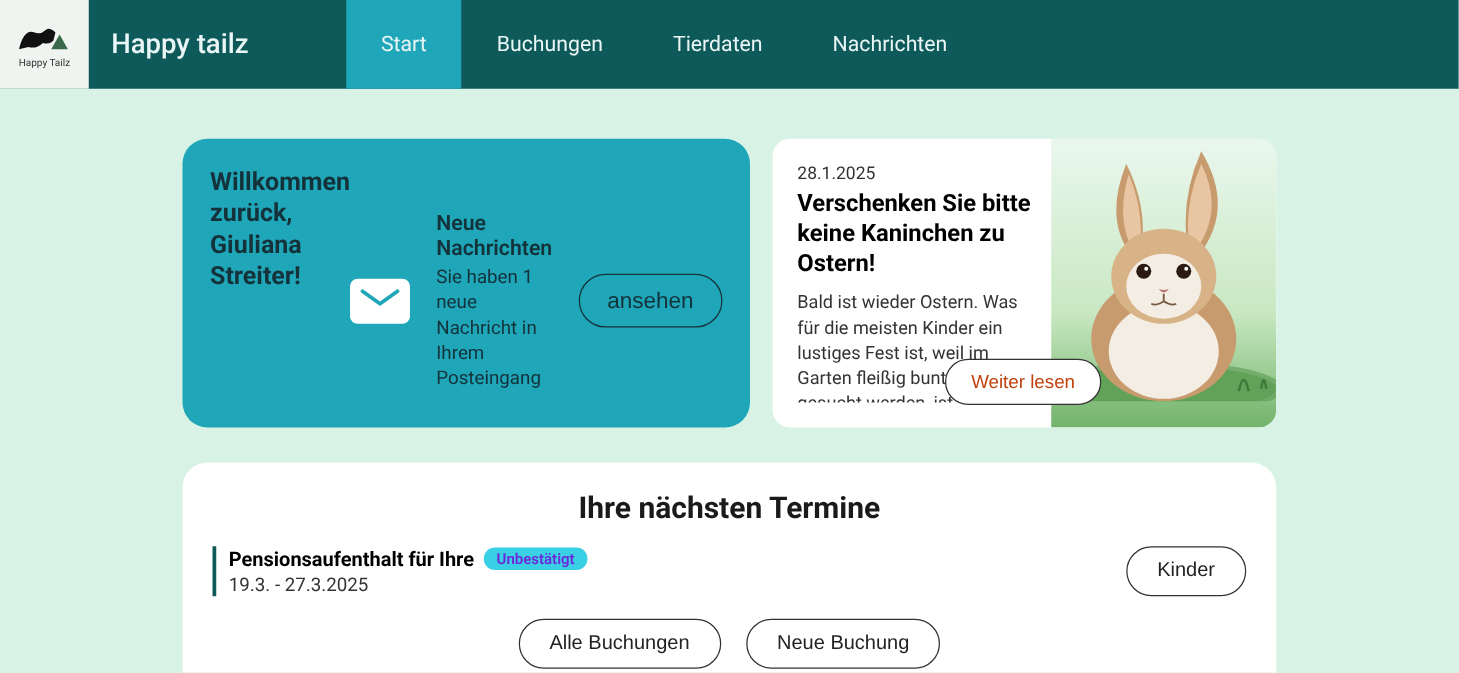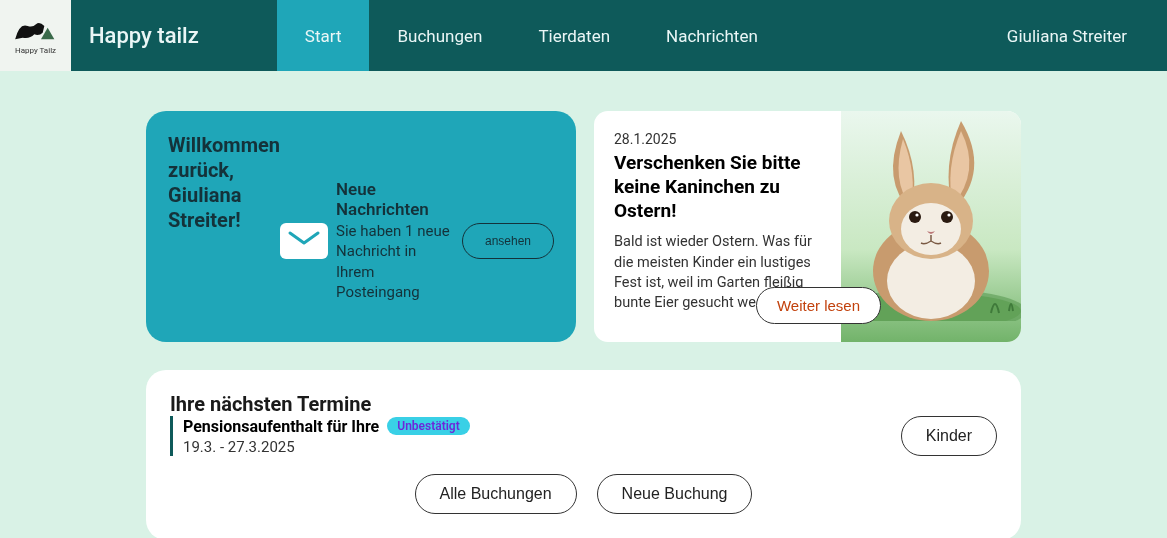--- a/index.html
+++ b/index.html
@@ -66,37 +66,37 @@
     background: #1fa6b8;
     color: #0b2a2a;
     border-radius: 20px;
     padding: 22px 22px 22px 22px;
     display: flex;
   }
   .welcome-title { font-size: 20px; font-weight: 700; line-height: 1.25; color: #14323a; }
   .welcome-body {
     display: flex;
     align-items: center;
-    gap: 8px;
+    gap: 21px;
     margin-top: 28px;
   }
   .mail-icon {
     width: 48px; height: 36px; background: #fff; border-radius: 6px;
     display:flex; align-items:center; justify-content:center;
   }
   .msg-col { flex: 1; }
   .msg-head { font-size: 17px; font-weight: 600; color: #14323a; margin-bottom: 2px;}
   .msg-body { font-size: 15px; color: #14323a; line-height: 1.35; }
   .btn-outline-dark {
     border: 1.5px solid #14323a;
     background: transparent;
     color: #14323a;
     border-radius: 999px;
     padding: 10px 22px;
-    font-size: 12px;
+    font-size: 18px;
     cursor: pointer;
   }
   .news-card {
     flex: 1;
     background: #fff;
     border-radius: 14px;
     display: flex;
     overflow: hidden;
     position: relative;
   }
@@ -121,21 +121,21 @@
     flex: 0 0 180px;
     background: linear-gradient(to bottom, #eaf7ee 0%, #c9e8c2 60%, #72b36a 100%);
     position: relative;
     overflow: hidden;
   }
   .appointments-card {
     background: #fff;
     border-radius: 20px;
     padding: 22px 24px 26px 24px;
   }
-  .appt-head { font-size: 20px; font-weight: 700; color: #1a1a1a; margin-bottom: 0;}
+  .appt-head { font-size: 24px; font-weight: 700; color: #1a1a1a; margin-bottom: 17px; text-align: center;}
   .appt-row {
     display: flex;
     align-items: center;
     gap: 14px;
     border-left: 3px solid #0e5a5a;
     padding-left: 10px;
     margin-bottom: 18px;
   }
   .appt-main { flex: 1; }
   .appt-title { font-size: 16px; font-weight: 700; display:flex; align-items:center; gap:8px;}
@@ -178,21 +178,20 @@
       <path d="M36 28 L44 14 L52 28 Z" fill="#3a6a4a"></path>
     </svg>
     <span>Happy Tailz</span>
   </div>
   <div class="brand">Happy tailz</div>
   <div class="nav-spacer"></div>
   <div class="nav-item active">Start</div>
   <div class="nav-item">Buchungen</div>
   <div class="nav-item">Tierdaten</div>
   <div class="nav-item">Nachrichten</div>
-  <div class="nav-item nav-end">Giuliana Streiter</div>
 </div>
 
 <div class="main">
 
   <div class="top-row">
 
     <div class="welcome-card">
       <div class="welcome-title">
         <span>Willkommen zurück,</span><br>
         <span>Giuliana Streiter!</span>

